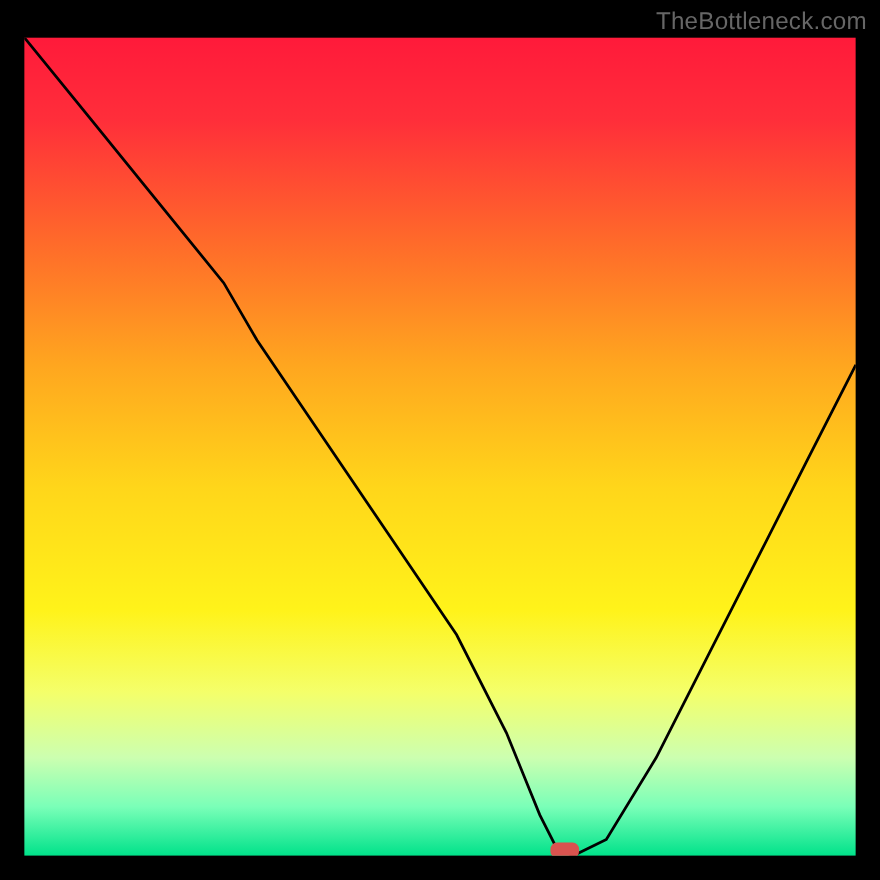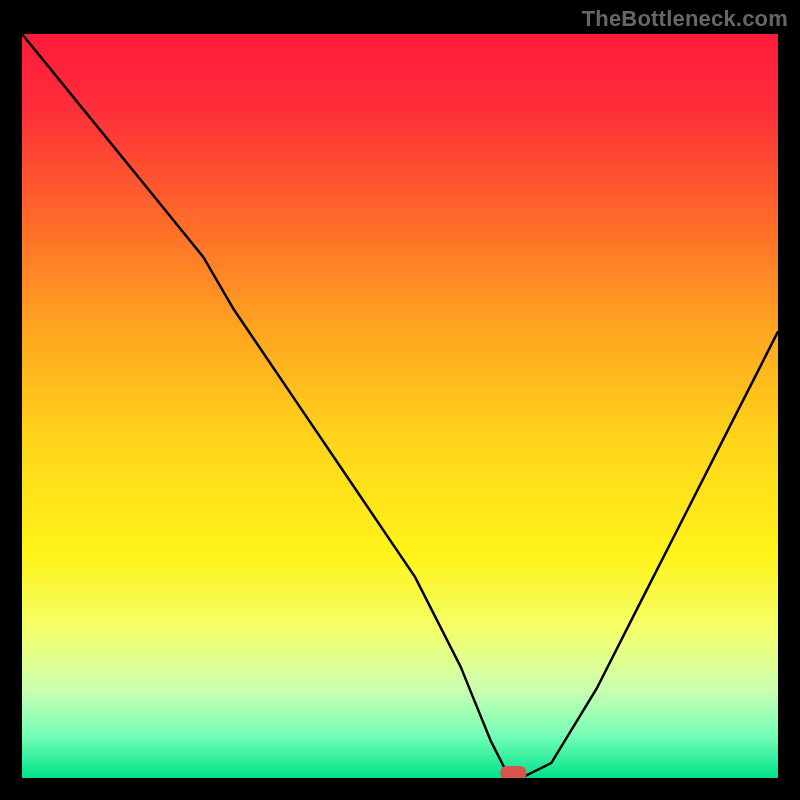--- a/index.html
+++ b/index.html
@@ -10,21 +10,21 @@
     position: relative;
     font-family: Arial, sans-serif;
     overflow: hidden;
   }
   .watermark {
     position: absolute;
     top: 6px;
     right: 12px;
     color: #666;
     font-size: 22px;
-    font-weight: 700;
+    font-weight: 400;
     z-index: 10;
     letter-spacing: 0.2px;
   }
   .frame {
     position: absolute;
     left: 22px;
     top: 34px;
     width: 756px;
     height: 744px;
     background: #000;

